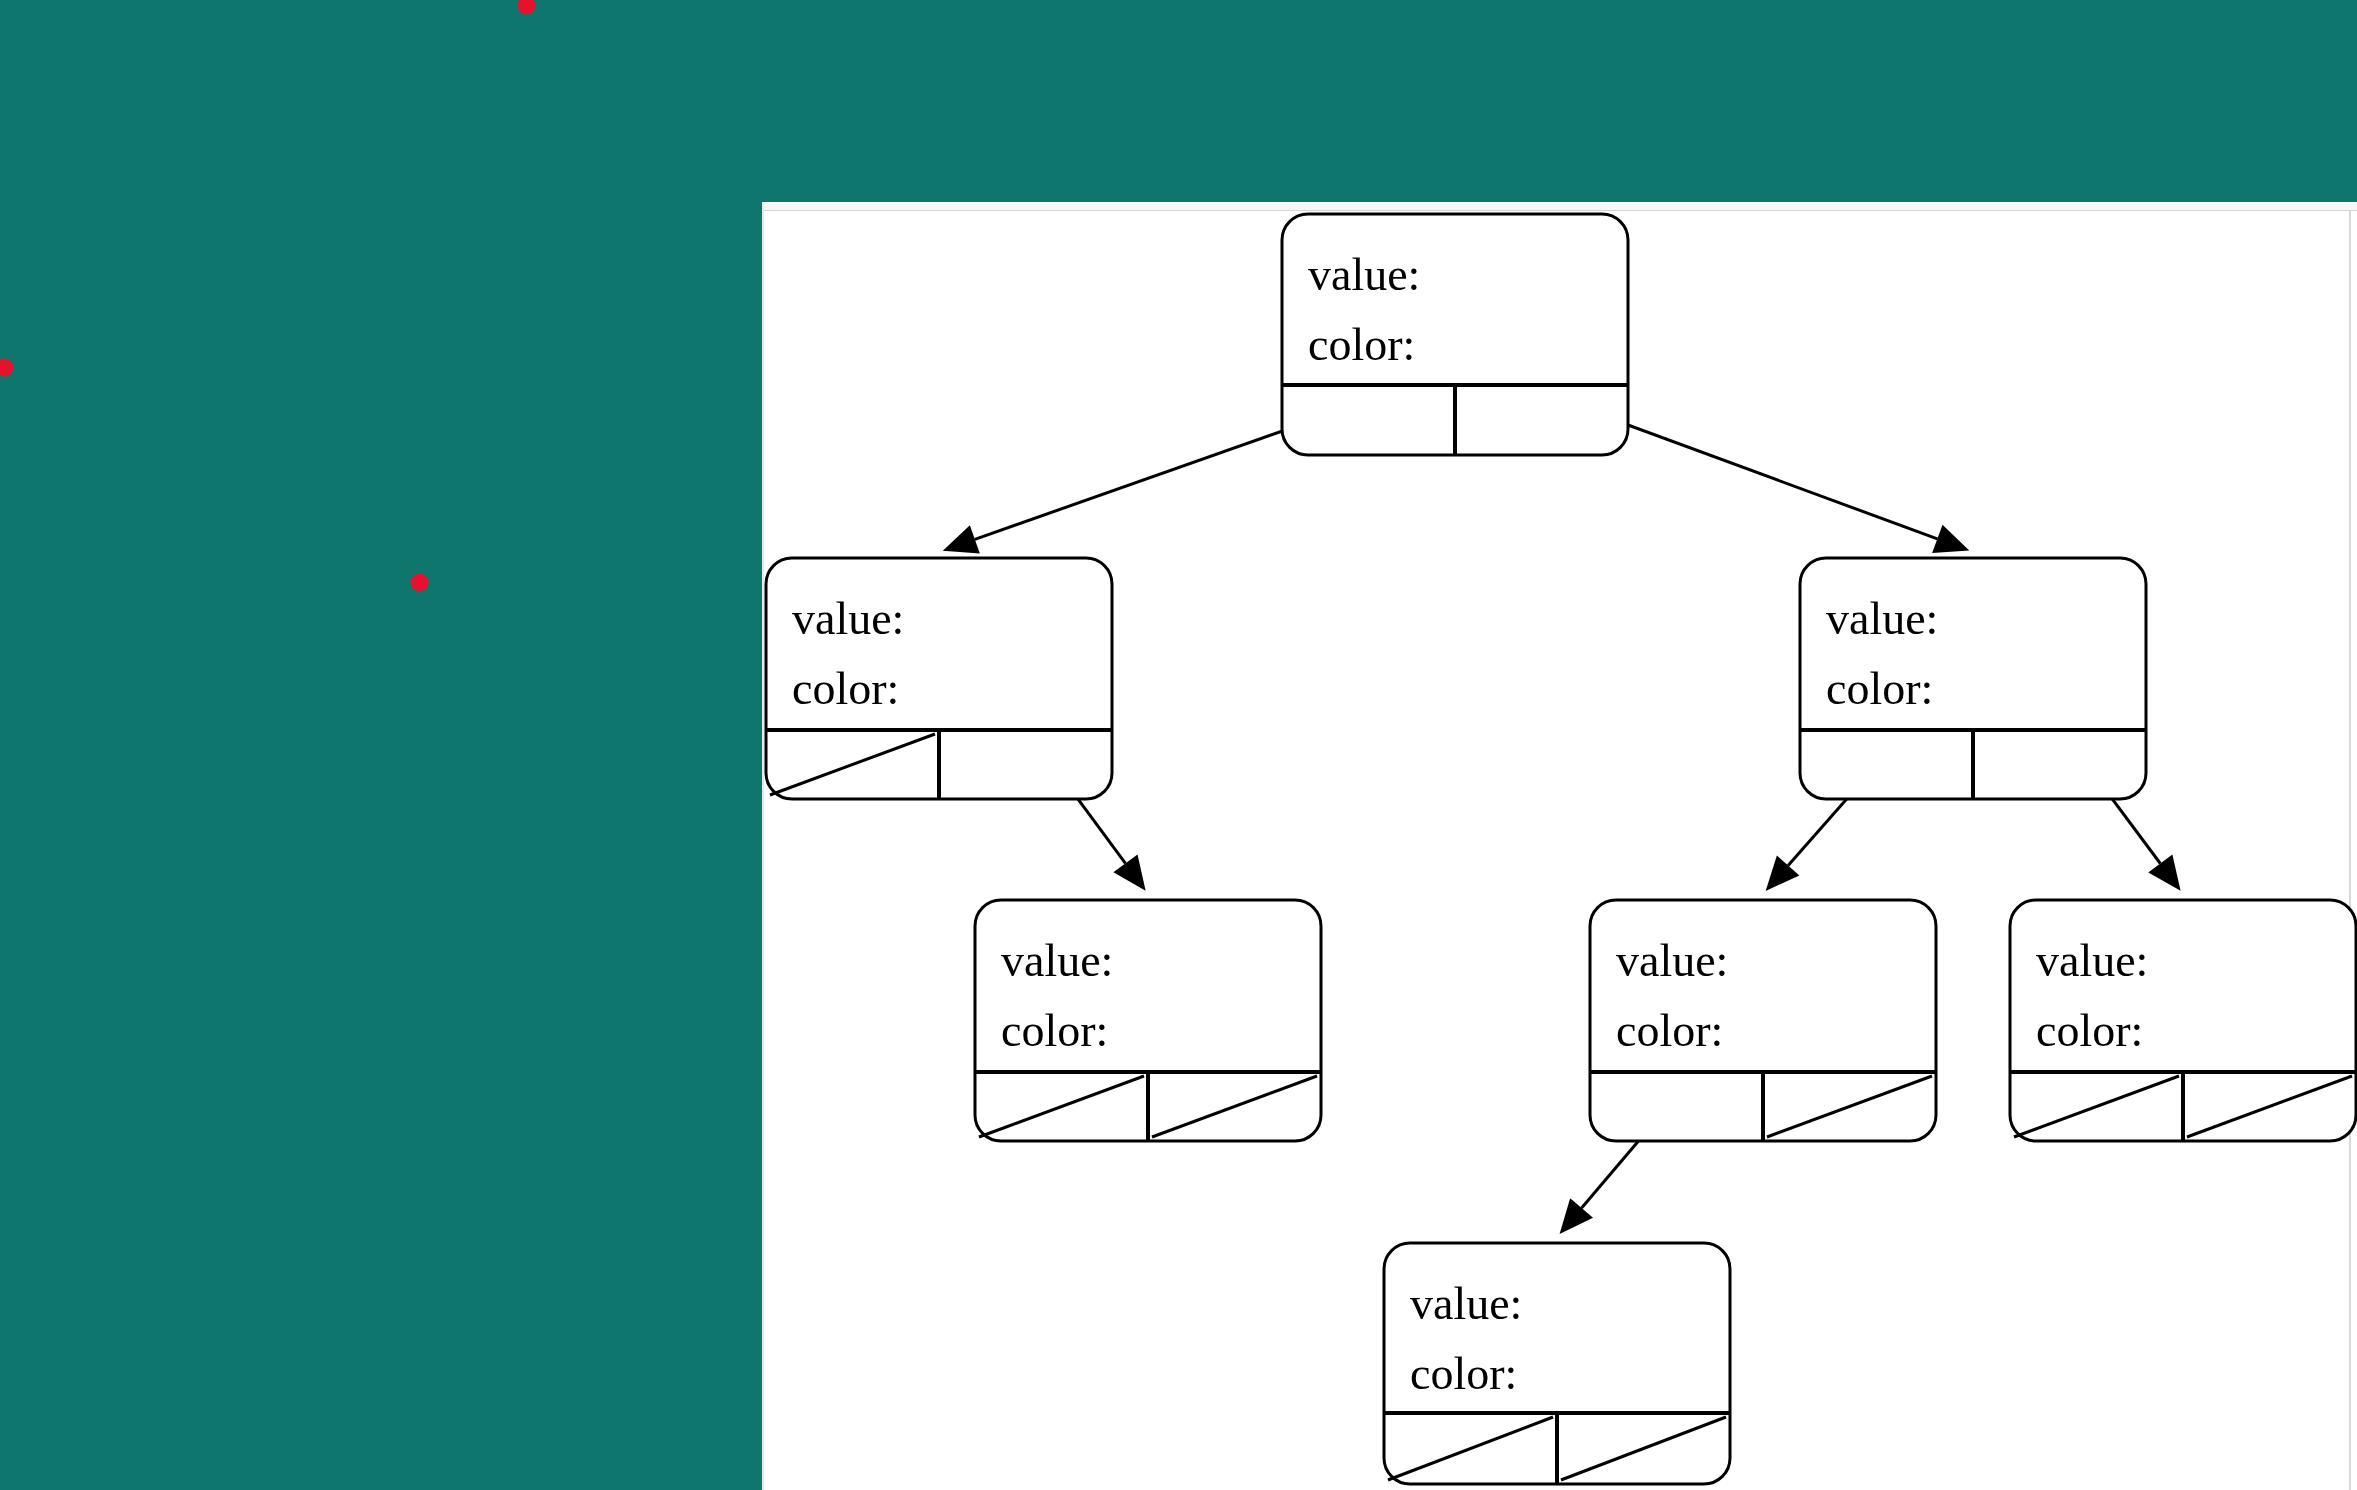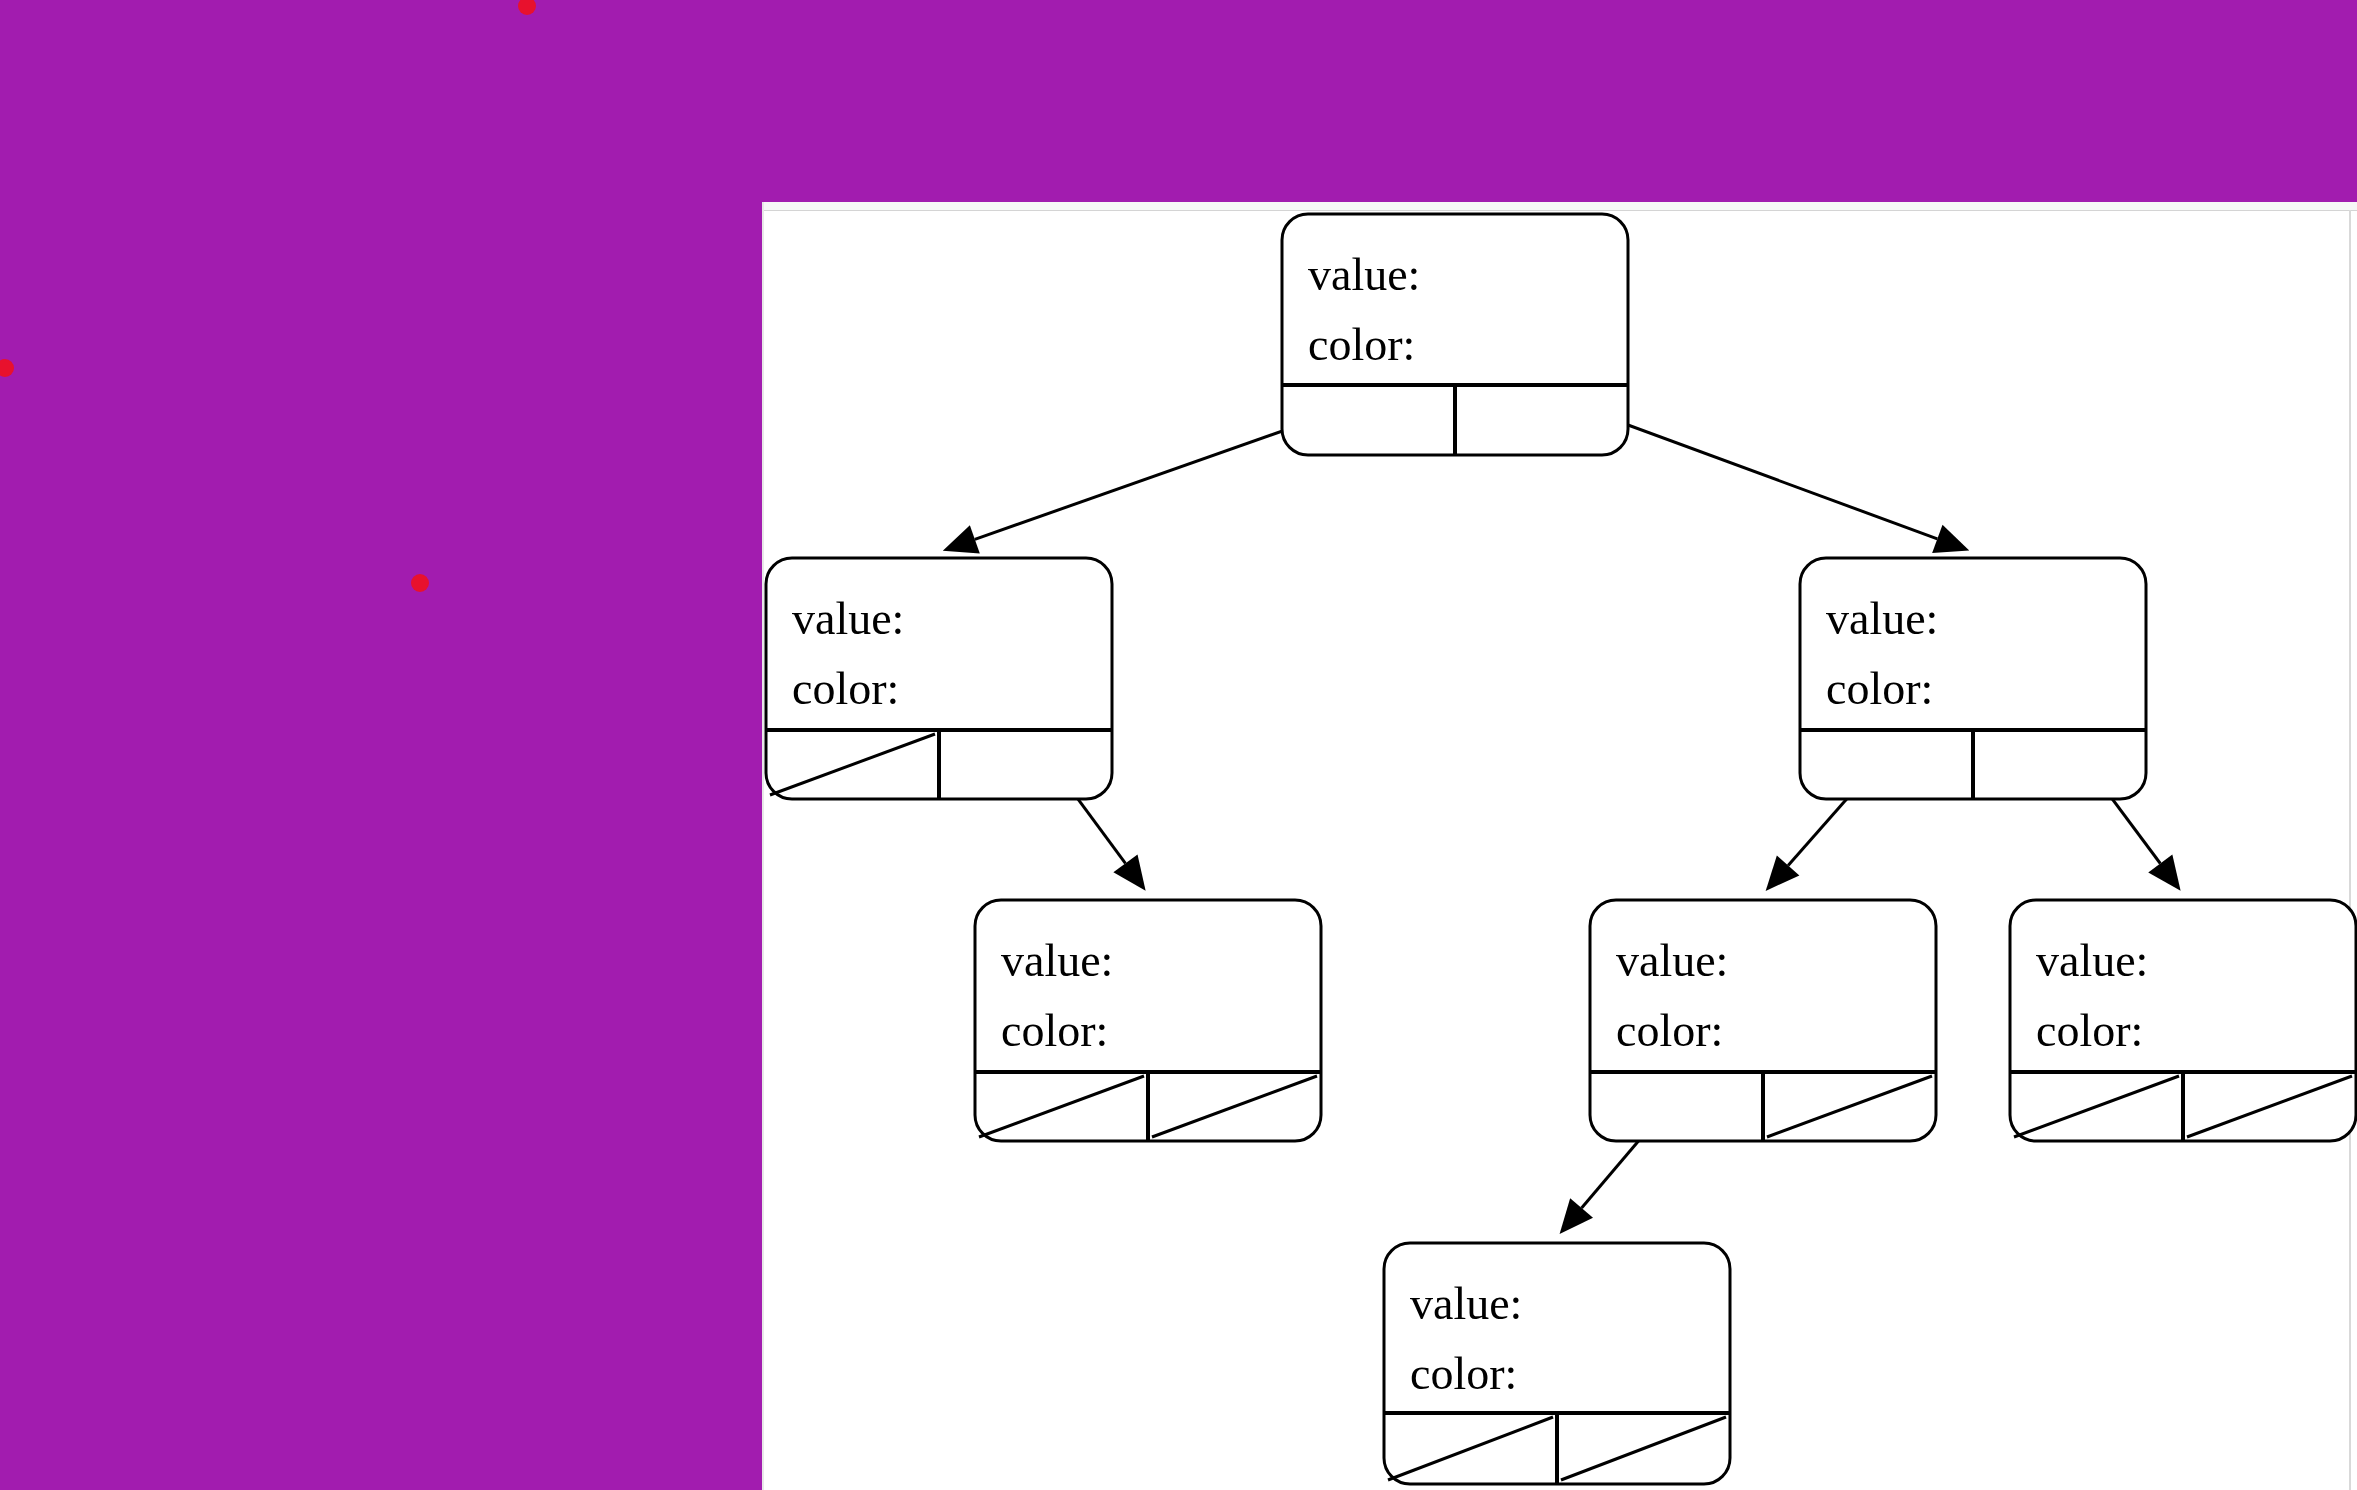--- a/index.html
+++ b/index.html
@@ -95,21 +95,21 @@
   
   .marker-dot {
     position: absolute;
     background: #e8112d;
     border-radius: 50%;
   }
 </style>
 </head>
 <body>
 
-<div id="stage" style="width: 2357px; height: 1490px; background: #a21caf;">
+<div id="stage" style="width: 2357px; height: 1490px; background: #0f766e;">
 
   <div id="panel" style="left: 762px; top: 202px; width: 1595px; height: 1288px; background: rgb(255, 255, 255);"></div>
   <div id="panel-edge-left" style="left: 762px; top: 202px; height: 1288px;"></div>
   <div id="panel-edge-right" style="left: 2349px; top: 210px; height: 1280px;"></div>
 
   <svg id="diagram" viewBox="0 0 2357 1490" xmlns="http://www.w3.org/2000/svg">
       <g>
         <g>
           <line x1="1378.88" y1="397" x2="974.8400659633708" y2="539.3710779659851" class="edge"></line>
           <polygon points="942.77263852246,550.6706397858932 969.8549651604701,525.2236835067598 979.8251667662714,553.5184724252105" class="arrowhead"></polygon>

